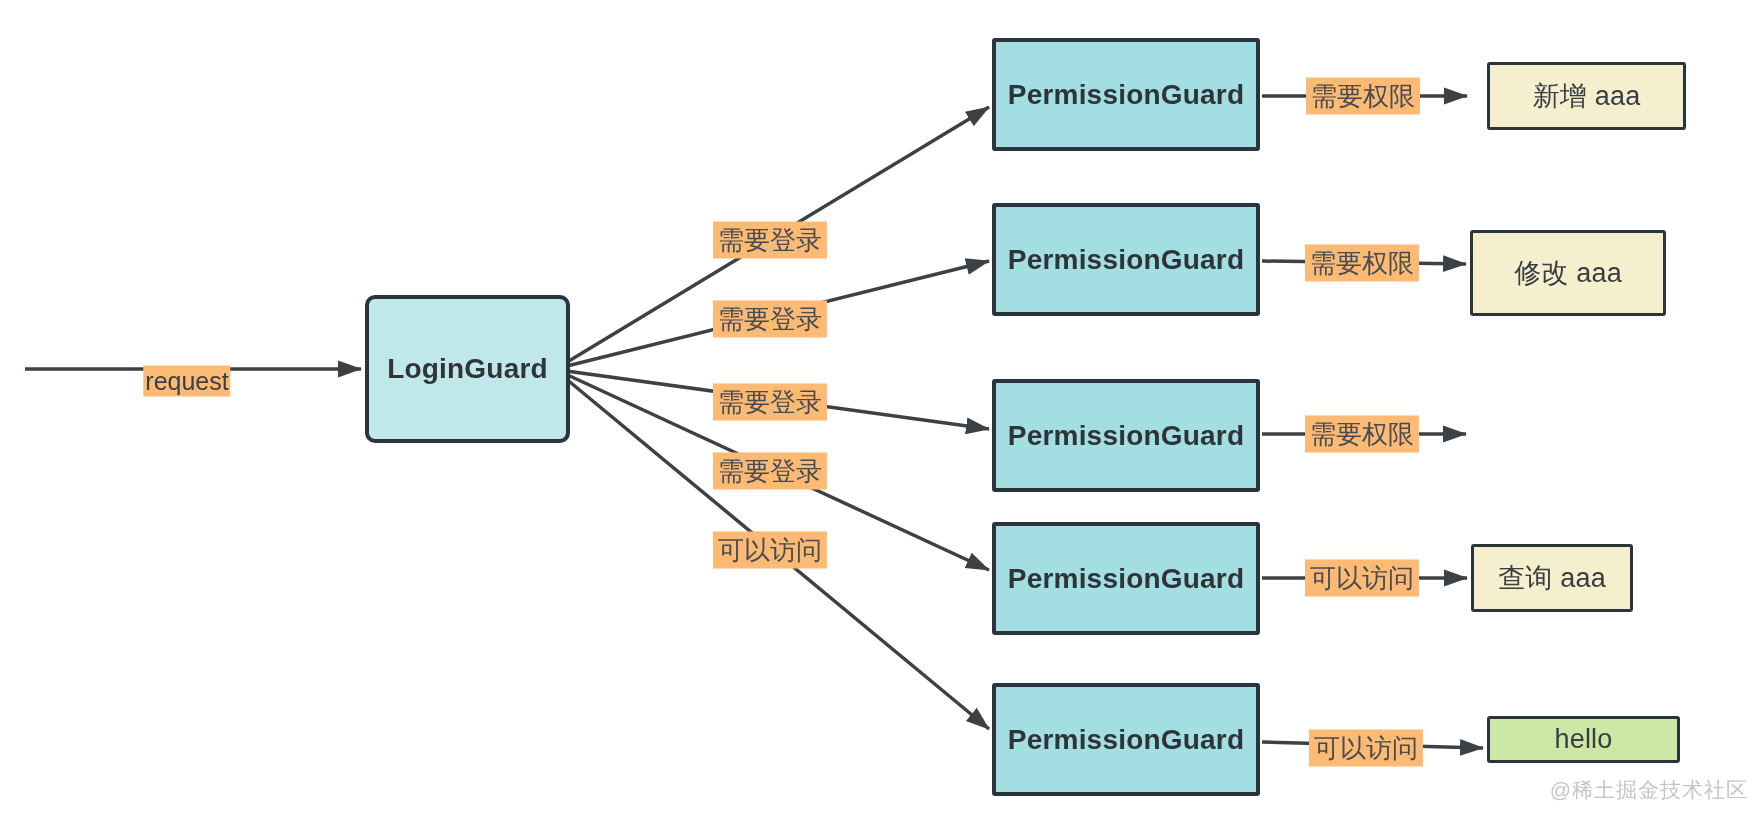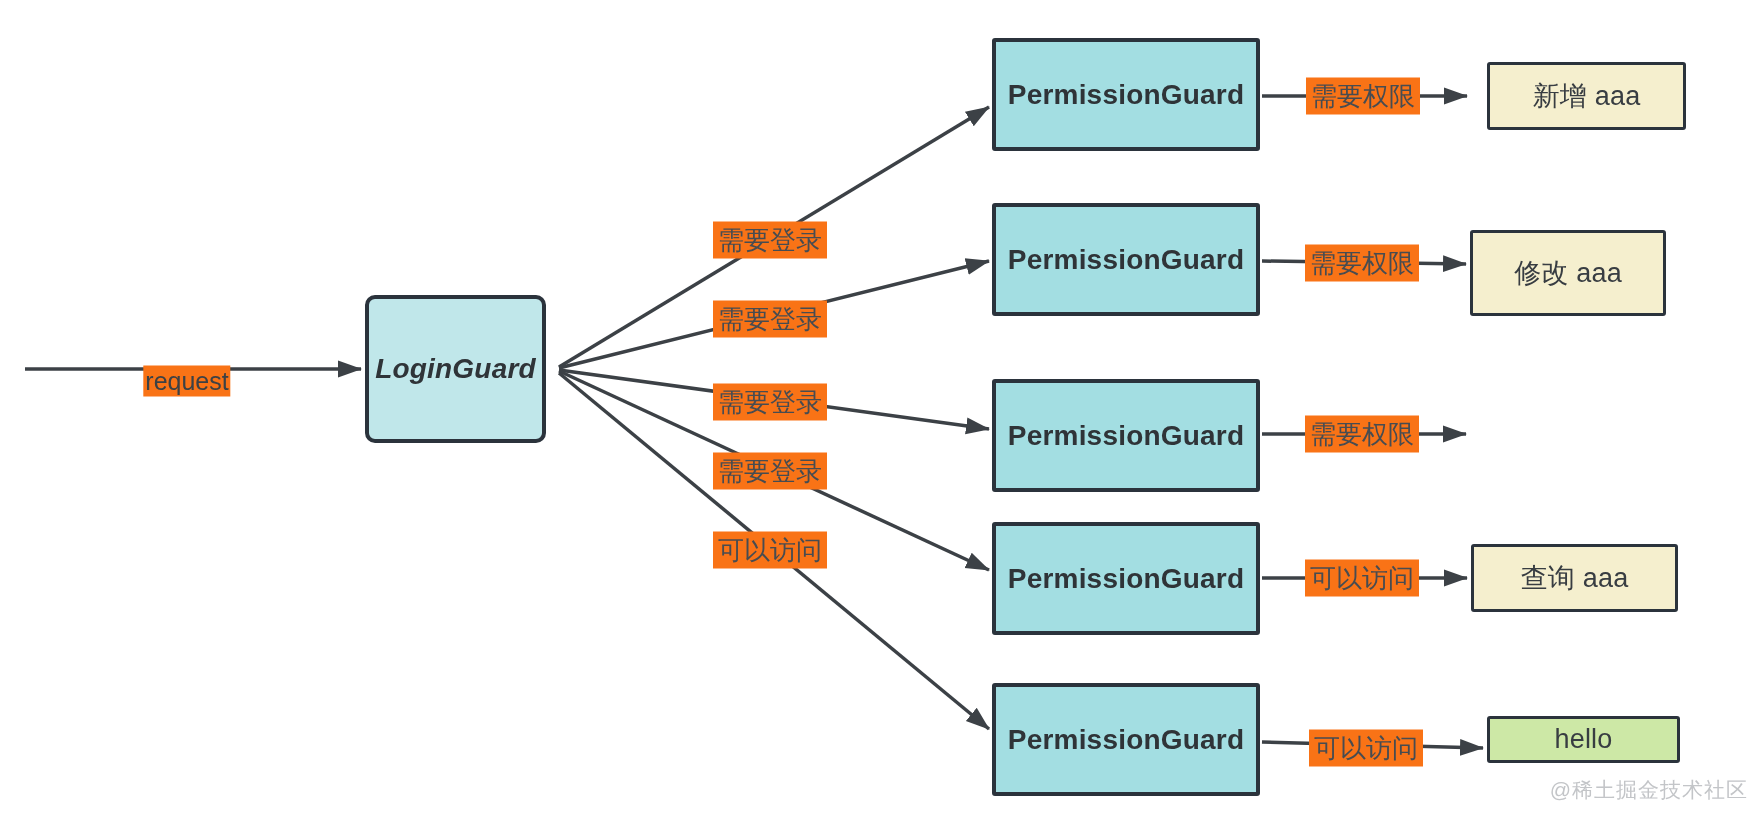--- a/index.html
+++ b/index.html
@@ -38,21 +38,21 @@
     font-weight:500;
     font-size:27px;
     color:#383d42;
   }
   .node.hello {
     background:var(--color-hello_fill,#cde8a6);
   }
   .elabel {
     position:absolute;
     transform:translate(-50%,-50%);
-    background:#f97316;
+    background:#fdba74;
     padding:1px 5px;
     font-size:26px;
     color:#474c51;
     white-space:nowrap;
   }
   .elabel.request { font-size:25px; color:#3c4145; padding:1px 2px;margin-top:12px; }
   .watermark {
     position:absolute;
     right:16px; top:776px;
     font-size:21px;
@@ -80,31 +80,31 @@
     <line x1="559" y1="371" x2="989" y2="570" marker-end="url(#arrow)"></line>
     <line x1="559" y1="373" x2="989" y2="729" marker-end="url(#arrow)"></line>
 
     <line x1="1262" y1="96" x2="1467" y2="96" marker-end="url(#arrow)"></line>
     <line x1="1262" y1="261" x2="1466" y2="264" marker-end="url(#arrow)"></line>
     <line x1="1262" y1="434" x2="1466" y2="434" marker-end="url(#arrow)"></line>
     <line x1="1262" y1="578" x2="1467" y2="578" marker-end="url(#arrow)"></line>
     <line x1="1262" y1="742" x2="1483" y2="748" marker-end="url(#arrow)"></line>
   </svg>
 
-  <div class="node login" style="left:365px; top:295px; width:181px; height:148px;font-style:italic;">LoginGuard</div>
+  <div class="node login" style="left:365px; top:295px; width:205px; height:148px;">LoginGuard</div>
 
   <div class="node pg" style="left:992px; top:38px; width:268px; height:113px;">PermissionGuard</div>
   <div class="node pg" style="left:992px; top:203px; width:268px; height:113px;">PermissionGuard</div>
   <div class="node pg" style="left:992px; top:379px; width:268px; height:113px;">PermissionGuard</div>
   <div class="node pg" style="left:992px; top:522px; width:268px; height:113px;">PermissionGuard</div>
   <div class="node pg" style="left:992px; top:683px; width:268px; height:113px;">PermissionGuard</div>
 
   <div class="node result" style="left:1471px; top:62px; width:199px; height:68px;margin-left:16px;">新增 aaa</div>
   <div class="node result" style="left:1470px; top:230px; width:196px; height:86px;">修改 aaa</div>
-  <div class="node result" style="left:1471px; top:544px; width:207px; height:68px;">查询 aaa</div>
+  <div class="node result" style="left:1471px; top:544px; width:162px; height:68px;">查询 aaa</div>
   <div class="node result hello" style="left:1487px; top:716px; width:193px; height:47px;">hello</div>
 
   <span class="elabel request" style="left:187px; top:369px;">request</span>
 
   <span class="elabel" style="left:770px; top:240px;">需要登录</span>
   <span class="elabel" style="left:770px; top:319px;">需要登录</span>
   <span class="elabel" style="left:770px; top:402px;">需要登录</span>
   <span class="elabel" style="left:770px; top:471px;">需要登录</span>
   <span class="elabel" style="left:770px; top:550px;">可以访问</span>
 

